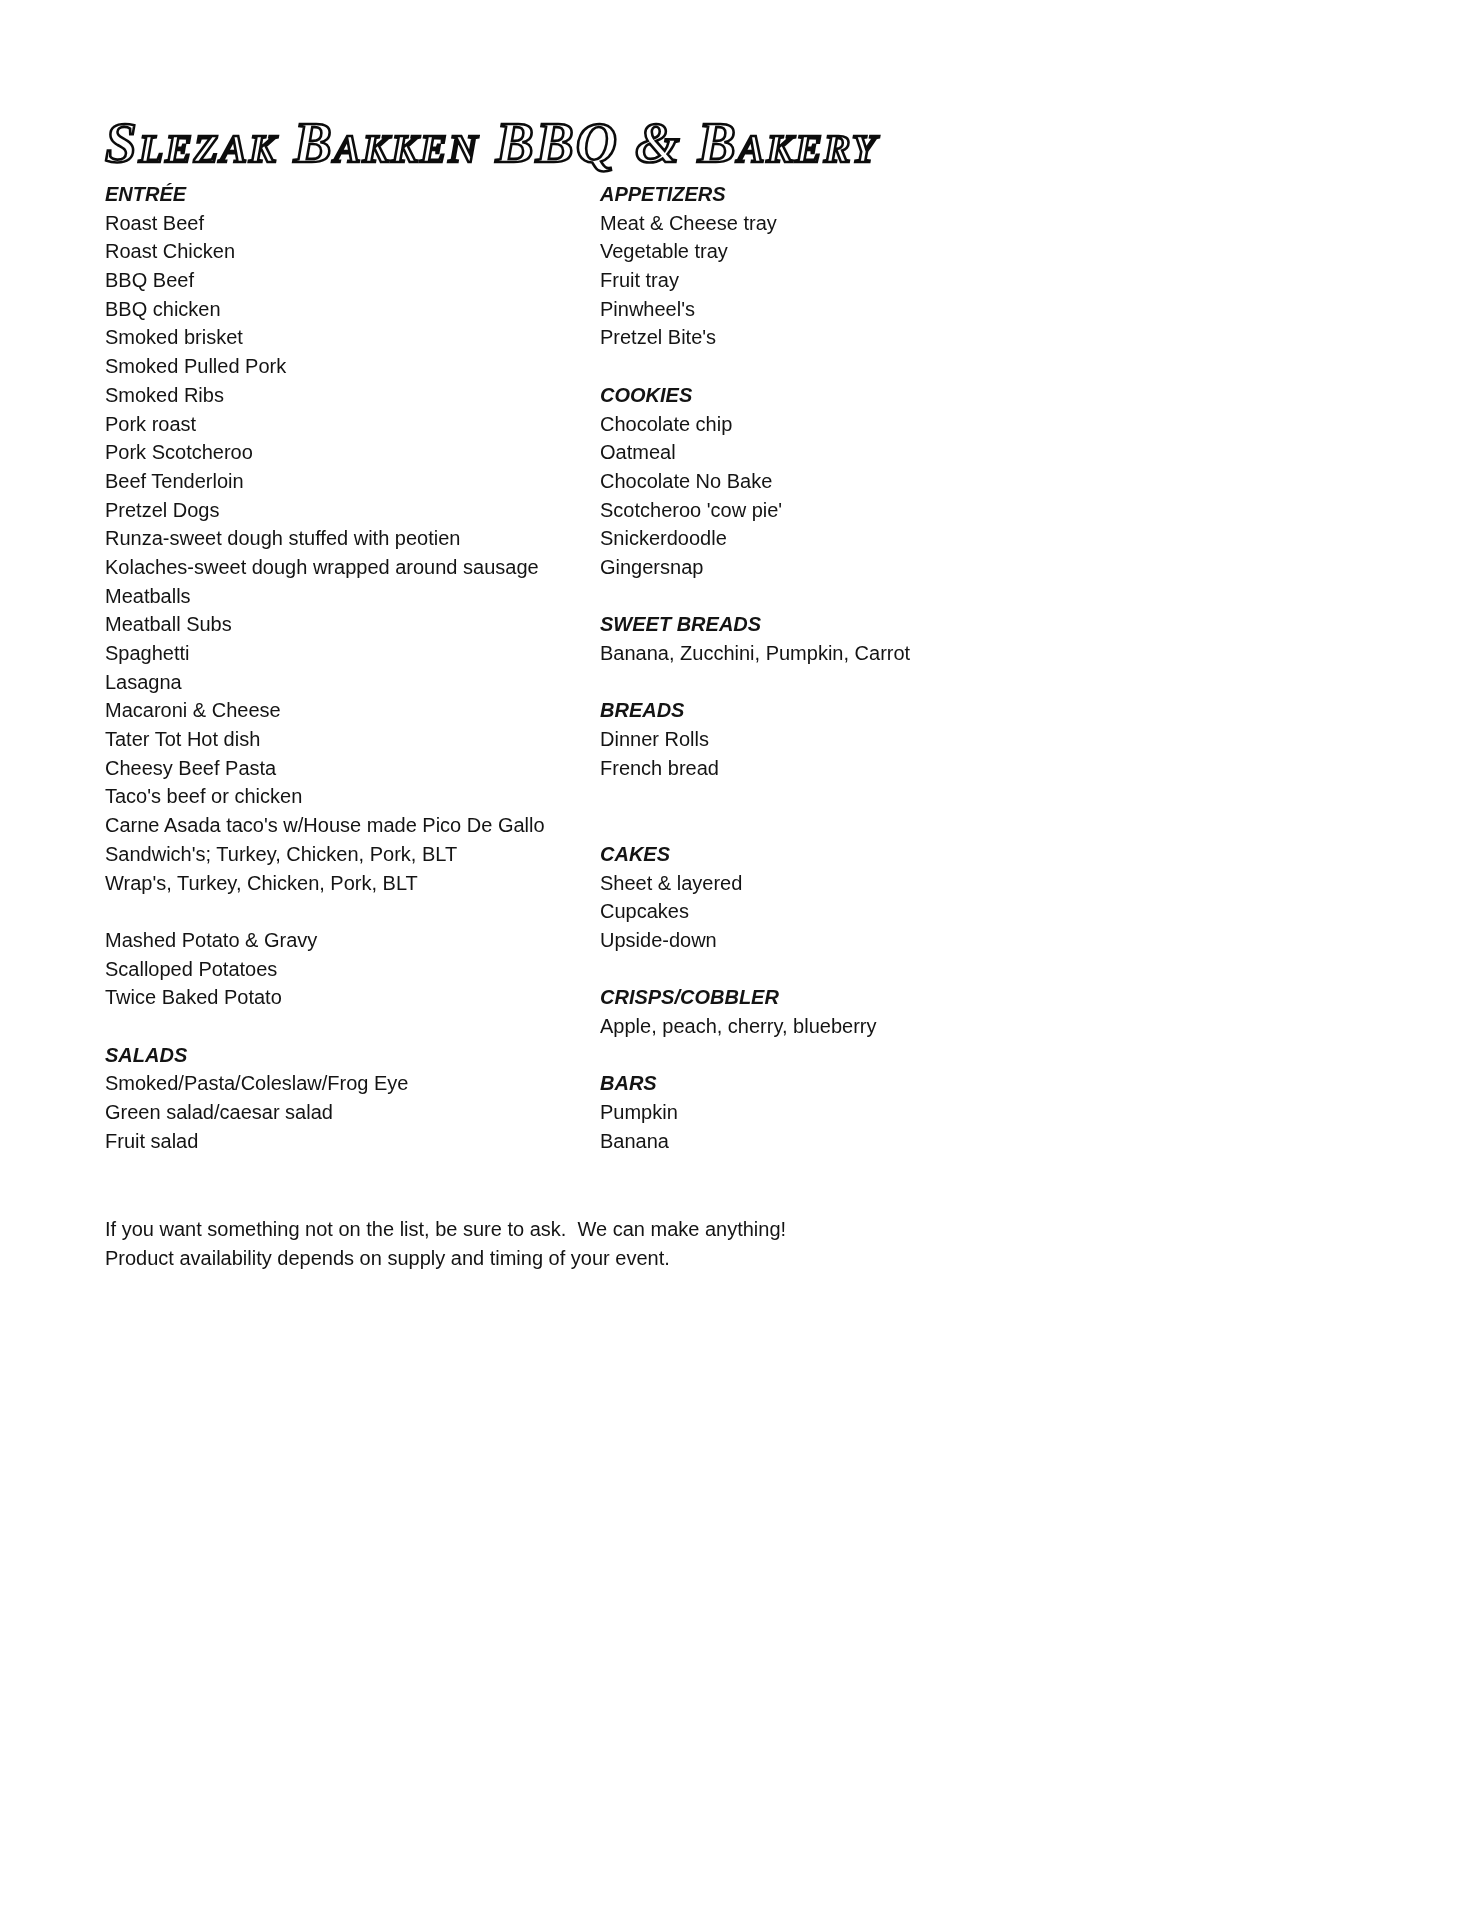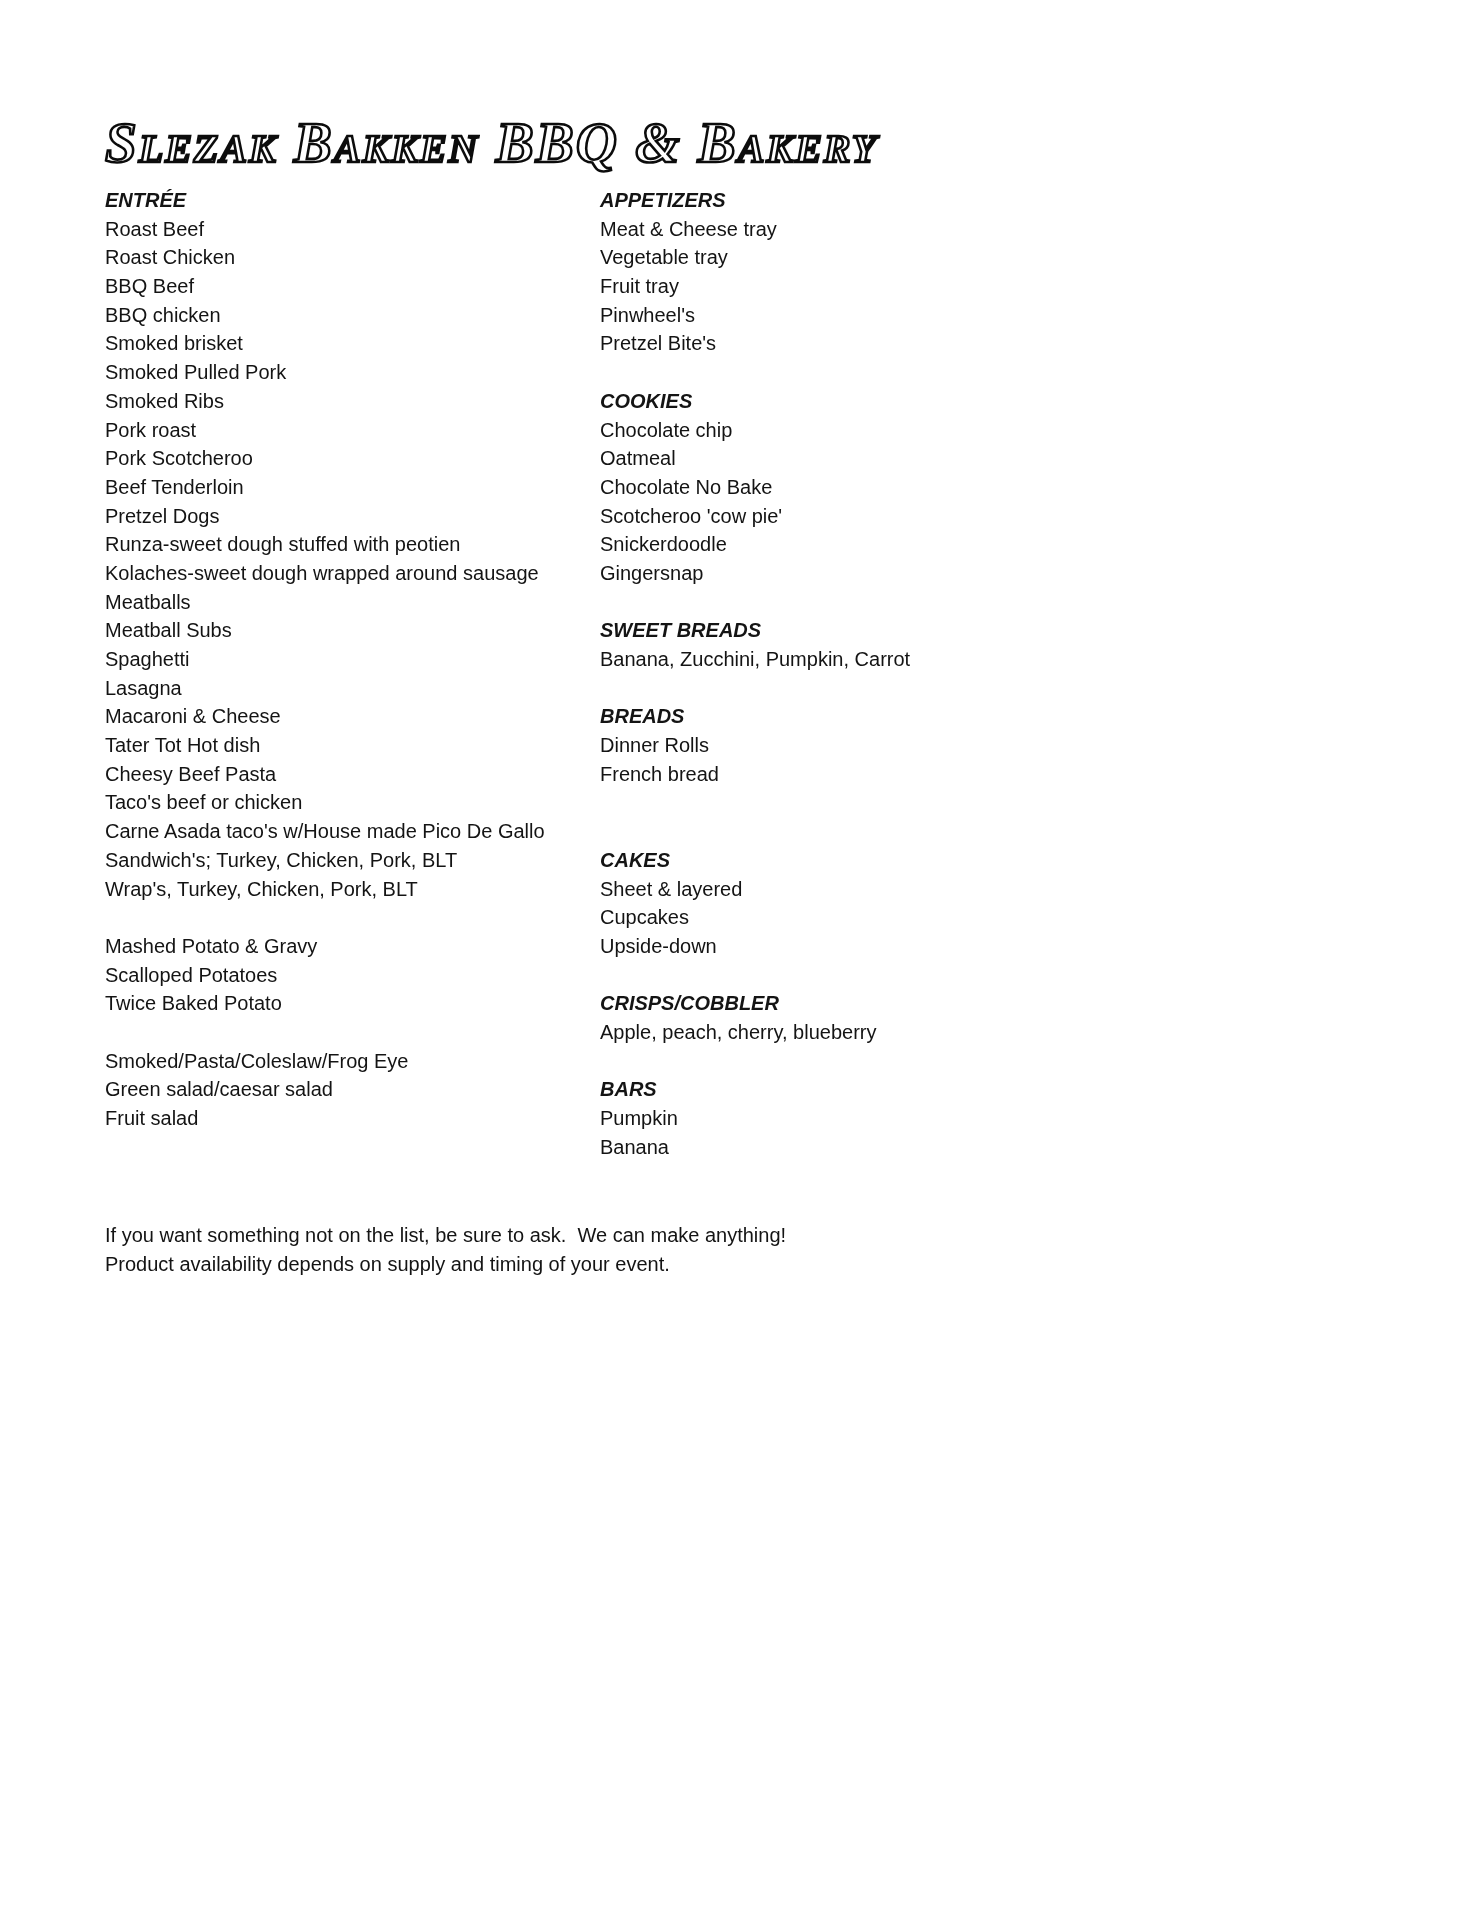--- a/index.html
+++ b/index.html
@@ -27,21 +27,21 @@
     white-space: nowrap;
     color: #ffffff;
     font-style: italic;
     -webkit-text-stroke: 2.6px #0c0c0c;
   }
   @supports not (-webkit-text-stroke: 1px black) {
     .doc-title { color: #0c0c0c; }
   }
   .columns {
     display: flex;
-    margin-top: 12px;
+    margin-top: 6px;
   }
   .col-left  { flex: 0 0 495px; width: 495px; }
   .col-right { flex: 1; }
   .line {
     height: 28.7px;
     line-height: 28.7px;
     font-size: 20px;
     white-space: nowrap;
   }
   .line.heading {
@@ -86,20 +86,21 @@
         <div class="line item">Cheesy Beef Pasta</div>
         <div class="line item">Taco's beef or chicken</div>
         <div class="line item">Carne Asada taco's w/House made Pico De Gallo</div>
         <div class="line item">Sandwich's; Turkey, Chicken, Pork, BLT</div>
         <div class="line item">Wrap's, Turkey, Chicken, Pork, BLT</div>
         <div class="line blank"></div>
         <div class="line item">Mashed Potato &amp; Gravy</div>
         <div class="line item">Scalloped Potatoes</div>
         <div class="line item">Twice Baked Potato</div>
         <div class="line blank"></div>
+        <div class="line heading">SALADS</div>
         <div class="line item">Smoked/Pasta/Coleslaw/Frog Eye</div>
         <div class="line item">Green salad/caesar salad</div>
         <div class="line item">Fruit salad</div>
       </div>
     <div class="col-right">
         <div class="line heading">APPETIZERS</div>
         <div class="line item">Meat &amp; Cheese tray</div>
         <div class="line item">Vegetable tray</div>
         <div class="line item">Fruit tray</div>
         <div class="line item">Pinwheel's</div>

